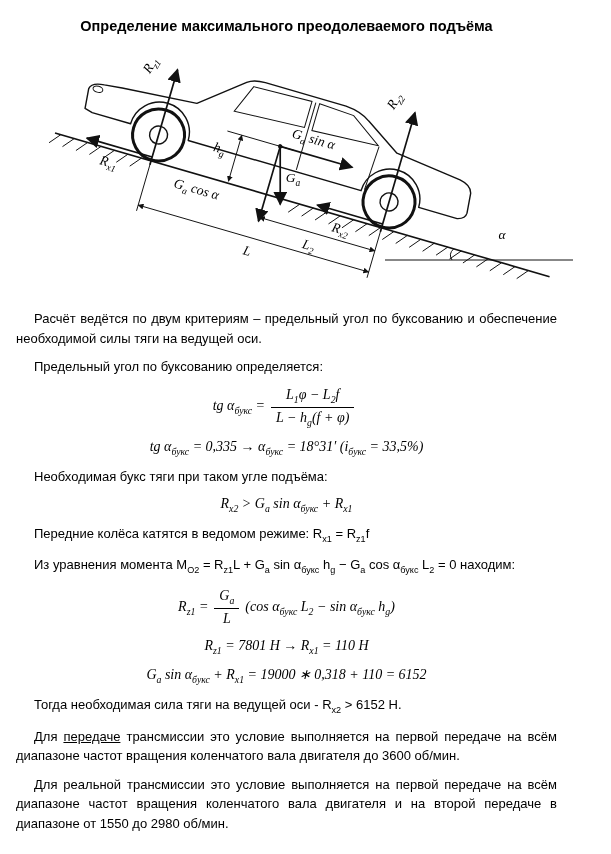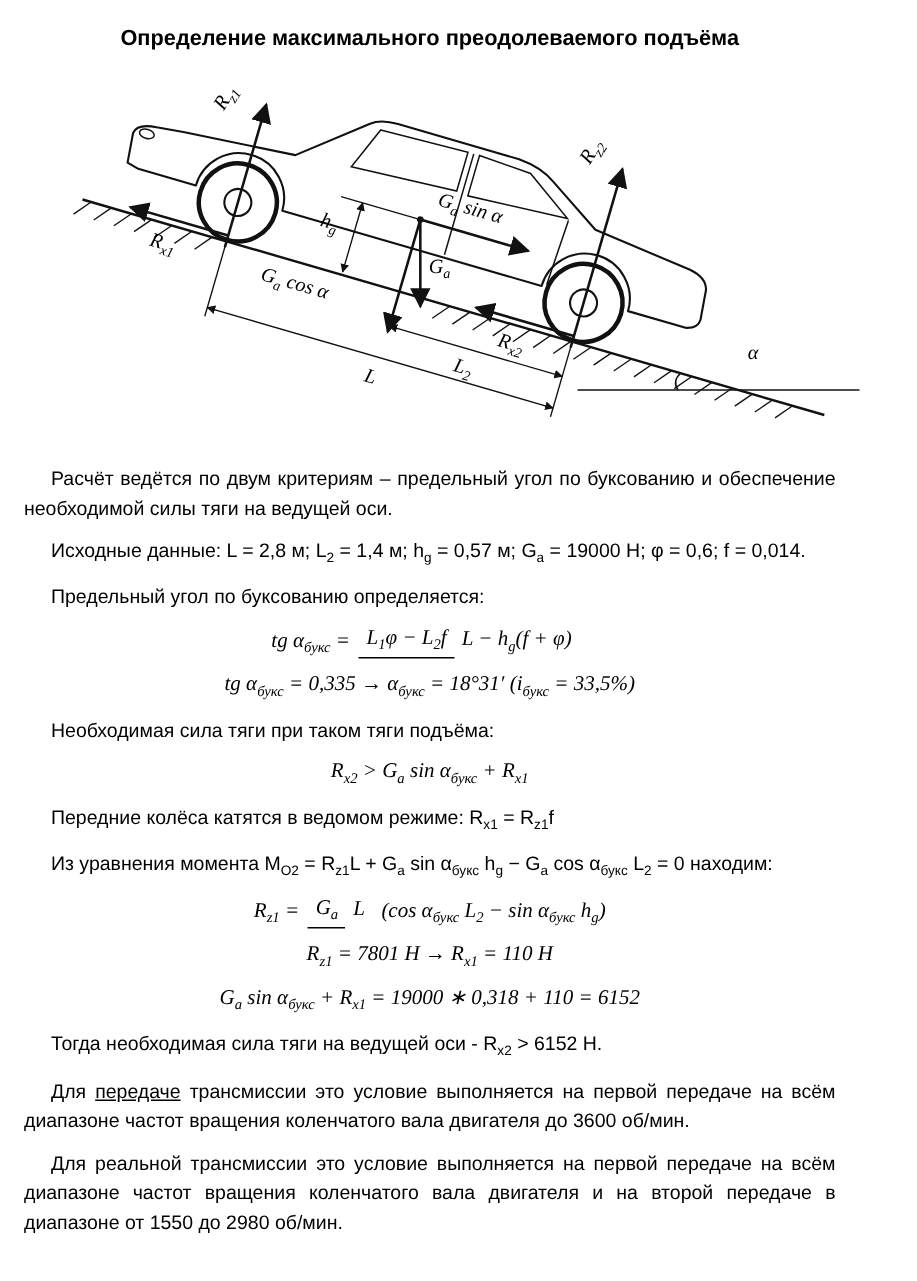--- a/index.html
+++ b/index.html
@@ -15,21 +15,21 @@
   .detail{stroke:#111;stroke-width:1;fill:#fff}
   .wheel{stroke:#111;stroke-width:3;fill:#fff}
   .hub{stroke:#111;stroke-width:1.4;fill:#fff}
   .dim{stroke:#111;stroke-width:0.9;fill:none}
   .force{stroke:#111;stroke-width:1.7;fill:none}
   .thin{stroke:#111;stroke-width:1;fill:none}
   .dlabel{position:absolute;font-family:"Liberation Serif",serif;font-style:italic;font-size:13.5px;white-space:nowrap;line-height:1}
   .dlabel sub,.formula sub,.para sub{font-size:70%}
   .para{margin:9px 16px 0;text-indent:18px;text-align:justify;line-height:1.5}
   .formula{text-align:center;font-family:"Liberation Serif",serif;font-style:italic;font-size:14px;margin:9px 0;line-height:1.35}
-  .frac{display:inline-flex;flex-direction:row;vertical-align:middle;margin:0 6px;text-align:right}
+  .frac{display:inline-flex;flex-direction:column;vertical-align:middle;margin:0 6px;text-align:center}
   .frac .num{border-bottom:1.2px solid #000;padding:0 5px 1px}
   .frac .den{padding:1px 5px 0}
   .u{text-decoration:underline}
   .b{font-weight:normal}
 </style>
 </head>
 <body>
 
 <div class="page">
 
@@ -118,33 +118,32 @@
     <div class="dlabel" style="left:293px;top:142px;transform:translate(-50%,-50%)">G<sub>a</sub></div>
     <div class="dlabel" style="left:108px;top:126px;transform:translate(-50%,-50%) rotate(16deg)">R<sub>x1</sub></div>
     <div class="dlabel" style="left:196px;top:153px;transform:translate(-50%,-50%) rotate(16deg)">G<sub>a</sub> cos α</div>
     <div class="dlabel" style="left:340px;top:193px;transform:translate(-50%,-50%) rotate(16deg)">R<sub>x2</sub></div>
     <div class="dlabel" style="left:308px;top:209px;transform:translate(-50%,-50%) rotate(16deg)">L<sub>2</sub></div>
     <div class="dlabel" style="left:247px;top:213px;transform:translate(-50%,-50%) rotate(16deg)">L</div>
     <div class="dlabel" style="left:502px;top:197px;transform:translate(-50%,-50%)">α</div>
   </div>
 
   <p class="para">Расчёт ведётся по двум критериям – предельный угол по буксованию и обеспечение необходимой силы тяги на ведущей оси.</p>
-  <p class="para">Исходные данные: L = 2,8 м; L<sub>2</sub> = 1,4 м; h<sub>g</sub> = 0,57 м; G<sub>a</sub> = 19000 Н; φ = 0,6; f = 0,014.</p>
   <p class="para">Предельный угол по буксованию определяется:</p>
 
   <div class="formula">
     <span>tg α<sub>букс</sub> =</span><span class="frac">
         <span class="num">L<sub>1</sub>φ − L<sub>2</sub>f</span>
         <span class="den">L − h<sub>g</sub>(f + φ)</span>
       </span>
   </div>
 
   <div class="formula">tg α<sub>букс</sub> = 0,335  →  α<sub>букс</sub> = 18°31′ (i<sub>букс</sub> = 33,5%)</div>
 
-  <p class="para">Необходимая сила тяги при таком тяги подъёма:</p>
+  <p class="para">Необходимая букс тяги при таком угле подъёма:</p>
 
   <div class="formula">R<sub>x2</sub> &gt; G<sub>a</sub> sin α<sub>букс</sub> + R<sub>x1</sub></div>
 
   <p class="para">Передние колёса катятся в ведомом режиме: R<sub>x1</sub> = R<sub>z1</sub>f</p>
   <p class="para">Из уравнения момента M<sub>O2</sub> = R<sub>z1</sub>L + G<sub>a</sub> sin α<sub>букс</sub> h<sub>g</sub> − G<sub>a</sub> cos α<sub>букс</sub> L<sub>2</sub> = 0 находим:</p>
 
   <div class="formula">
     <span>R<sub>z1</sub> =</span><span class="frac">
         <span class="num">G<sub>a</sub></span>
         <span class="den">L</span>

